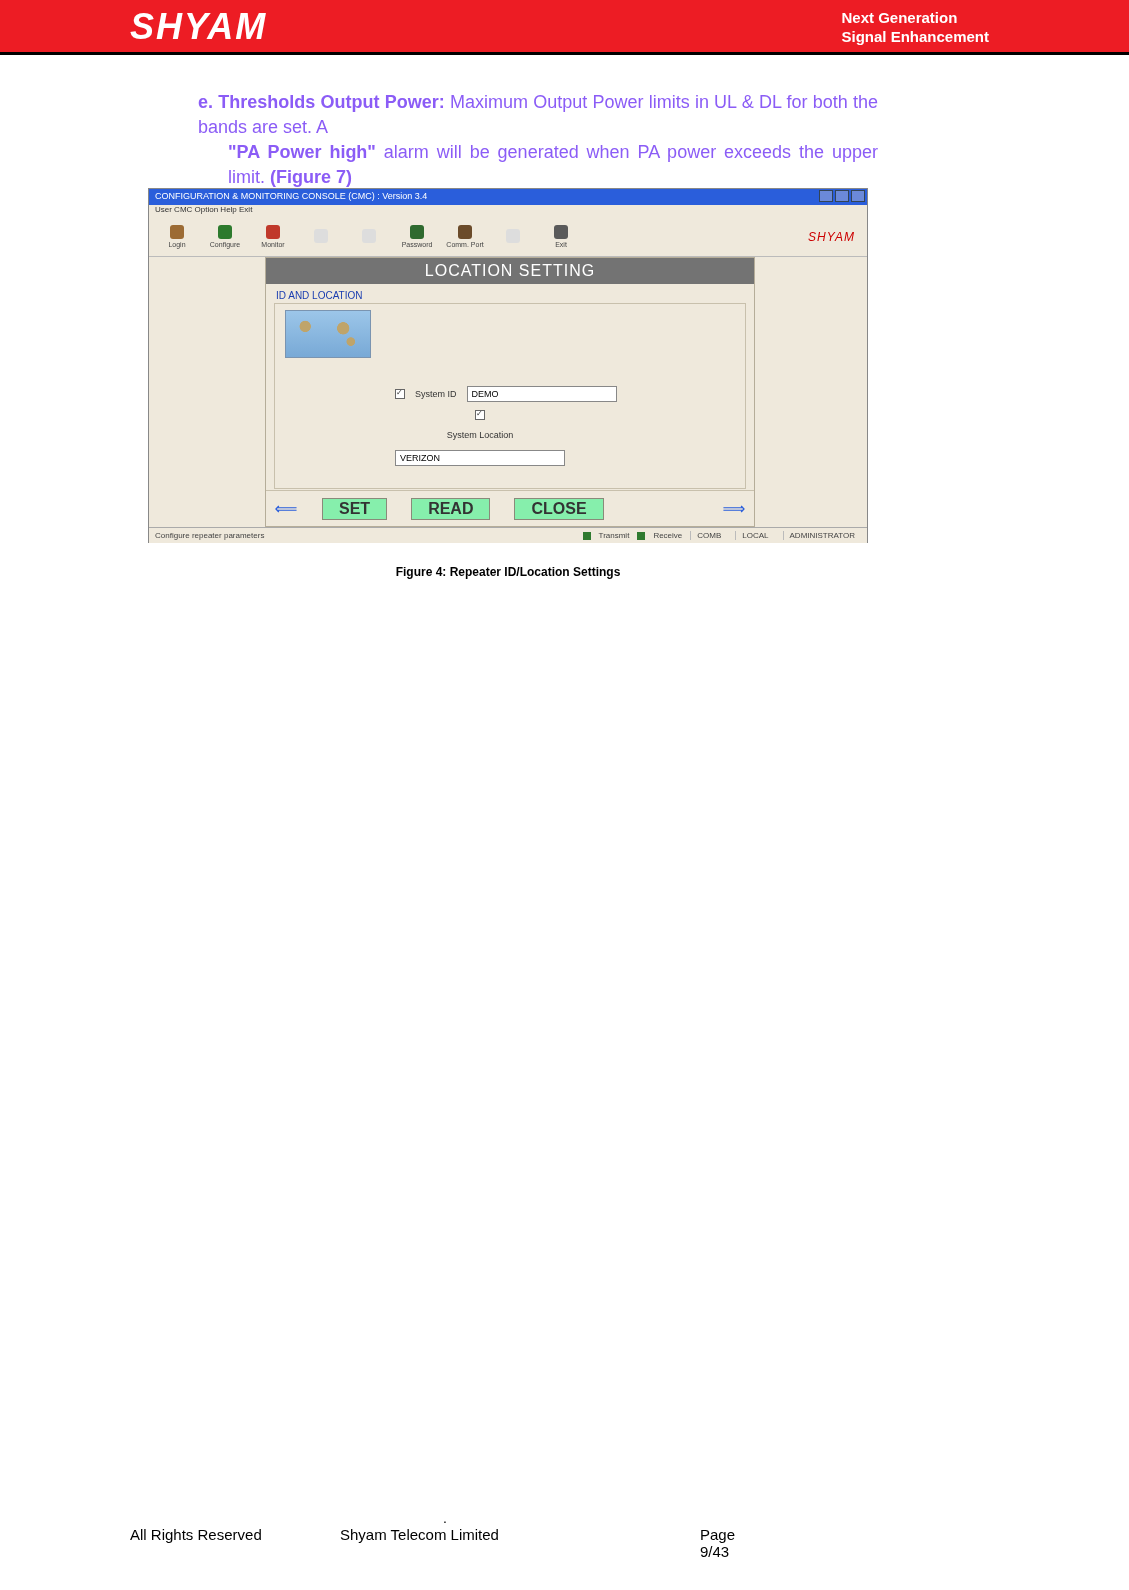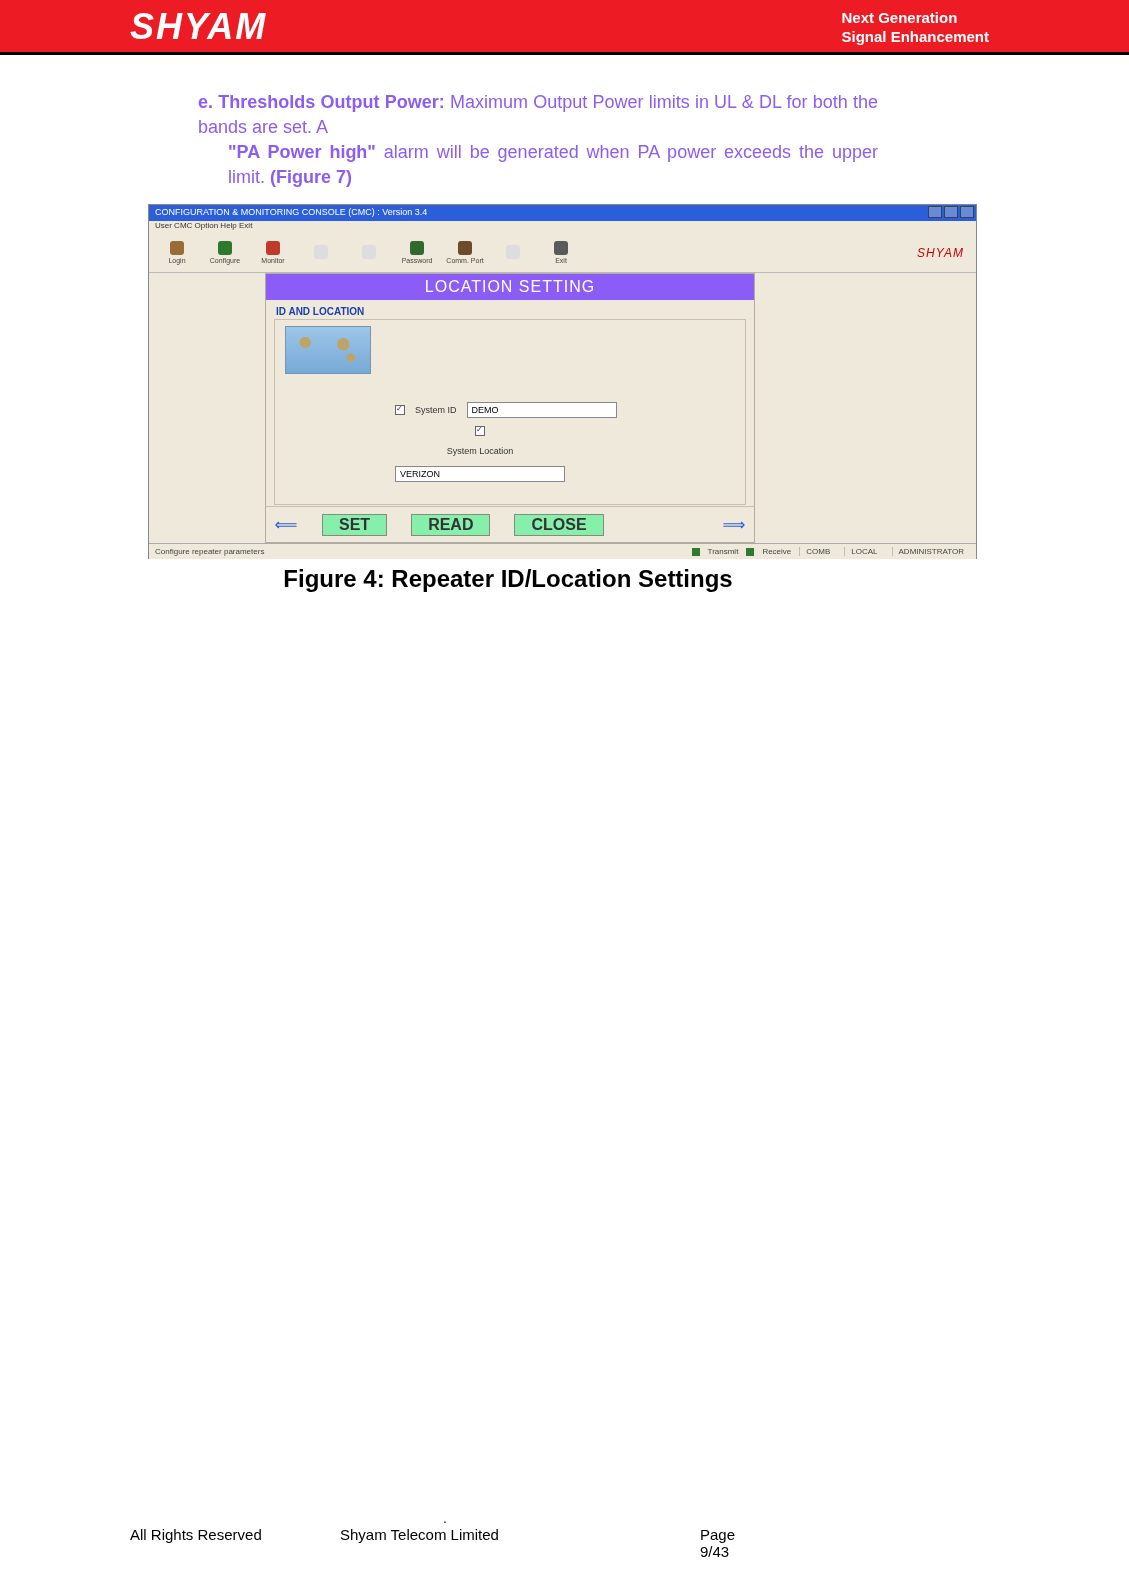--- a/index.html
+++ b/index.html
@@ -9,52 +9,52 @@
   .hdr { position: relative; width: 100%; height: 55px; background: #ed1c24; border-bottom: 3px solid #000; }
   .hdr-logo { position: absolute; left: 130px; top: 6px; font-family: Impact, "Arial Black", sans-serif; font-size: 36px; letter-spacing: 2px; color: #fff; font-style: italic; font-weight: 900; }
   .hdr-tag { position: absolute; right: 140px; top: 8px; color: #fff; font-size: 15px; font-weight: bold; line-height: 19px; text-align: left; }
 
   
   .para { position: absolute; left: 198px; top: 90px; width: 680px; color: #8b5cf6; font-size: 18px; line-height: 25px; text-align: justify; }
   .para .b { font-weight: bold; }
   .para .ind { margin-left: 30px; display: block; }
 
   
-  .shot { position: absolute; left: 148px; top: 188px; width: 829px; height: 355px; background: #efe9dc; border: 1px solid #888; font-size: 10px; color: #444; margin-top: 16px; }
+  .shot { position: absolute; left: 148px; top: 188px; width: 720px; height: 355px; background: #efe9dc; border: 1px solid #888; font-size: 10px; color: #444; }
   .shot .titlebar { height: 16px; background: #2a5edb; color: #fff; font-size: 9px; padding: 2px 6px; position: relative; }
   .shot .titlebar .wbtns { position: absolute; right: 2px; top: 1px; display: flex; gap: 2px; }
   .shot .titlebar .wbtns span { width: 14px; height: 12px; background: #6b89d9; display: inline-block; border: 1px solid #345; }
   .shot .menubar { height: 12px; background: #efe9dc; color: #333; font-size: 8px; padding: 0 6px; }
   .shot .toolbar { height: 40px; background: #efe9dc; display: flex; align-items: center; border-bottom: 1px solid #bbb; padding: 0 4px; gap: 0; }
   .shot .tbtn { width: 48px; height: 36px; display: flex; flex-direction: column; align-items: center; justify-content: center; font-size: 7px; color: #444; gap: 2px; }
   .shot .tbtn .ico { width: 14px; height: 14px; border-radius: 3px; }
   .shot .brand { margin-left: auto; font-family: Impact, sans-serif; font-style: italic; color: #c00; font-size: 12px; padding-right: 8px; letter-spacing: 1px; }
   .shot .work { position: relative; height: 270px; background: #efe9dc; }
   .shot .panel { position: absolute; left: 116px; top: 0; width: 490px; height: 270px; background: #efe9dc; border: 1px solid #b5ad99; }
-  .shot .panel-hdr { height: 26px; background: #8b5cf6; color: #fff; display: flex; align-items: center; justify-content: center; font-family: "Arial Black", sans-serif; font-size: 16px; letter-spacing: 1px; }
-  .shot .section-lbl { color: #1a3db0; font-size: 10px; font-weight: bold; padding: 6px 10px 2px; }
+  .shot .panel-hdr { height: 26px; background: #737373; color: #fff; display: flex; align-items: center; justify-content: center; font-family: "Arial Black", sans-serif; font-size: 16px; letter-spacing: 1px; }
+  .shot .section-lbl { color: #1a3db0; font-size: 10px; font-weight: normal; padding: 6px 10px 2px; }
   .shot .section-body { border: 1px solid #c8c0ac; margin: 0 8px 6px; height: 186px; background: #efe9dc; padding: 6px 10px; position: relative; }
   .shot .worldmap { width: 86px; height: 48px; background: linear-gradient(#9cc6e9, #78a9d6); border: 1px solid #7a94b0; position: relative; }
   .shot .worldmap::after { content: ""; position: absolute; inset: 4px; background:
       radial-gradient(circle at 20% 30%, #bfa46a 8%, transparent 9%),
       radial-gradient(circle at 70% 35%, #bfa46a 10%, transparent 11%),
       radial-gradient(circle at 80% 70%, #bfa46a 6%, transparent 7%); }
   .shot .frow { position: absolute; display: flex; align-items: center; gap: 10px; font-size: 9px; color: #333; }
   .shot .frow input[type=text] { height: 16px; border: 1px solid #888; background: #fff; font-size: 9px; padding: 0 4px; }
   .shot .cb { width: 10px; height: 10px; border: 1px solid #666; background: #fff; display: inline-block; position: relative; }
   .shot .cb::after { content: "✓"; font-size: 8px; position: absolute; left: 0; top: -2px; color: #333; }
   .shot .panel-btns { position: absolute; left: 0; right: 0; bottom: 0; height: 36px; border-top: 1px solid #c8c0ac; display: flex; align-items: center; padding: 0 8px; gap: 24px; background: #efe9dc; }
   .shot .panel-btns .arrow { width: 24px; height: 20px; display: flex; align-items: center; justify-content: center; color: #2a5edb; font-size: 16px; }
   .shot .pbtn { height: 22px; padding: 4px 16px; background: #86efac; border: 1px solid #8a8a7a; font-size: 16px; display: flex; align-items: center; font-weight: bold; color: #333; }
   .shot .statusbar { height: 16px; border-top: 1px solid #aaa; background: #efe9dc; display: flex; align-items: center; font-size: 8px; color: #444; padding: 0 6px; gap: 20px; }
   .shot .statusbar .right { margin-left: auto; display: flex; gap: 8px; align-items: center; }
   .shot .statusbar .cell { border-left: 1px solid #bbb; padding: 0 6px; }
 
   
-  .caption { position: absolute; left: 148px; top: 565px; width: 720px; text-align: center; font-size: 24px; font-weight: bold; }
+  .caption { position: absolute; left: 148px; top: 565px; width: 720px; text-align: center; font-size: 12px; font-weight: bold; }
 
   
   .footer { position: absolute; left: 130px; bottom: 30px; width: 770px; font-size: 15px; color: #000; }
   .footer-row { display: flex; }
   .footer .dot { width: 210px; text-align: center; font-size: 14px; }
   .footer .c1 { width: 210px; }
   .footer .c2 { width: 360px; }
   .footer .c3 { width: 200px; }
 </style>
 </head>

